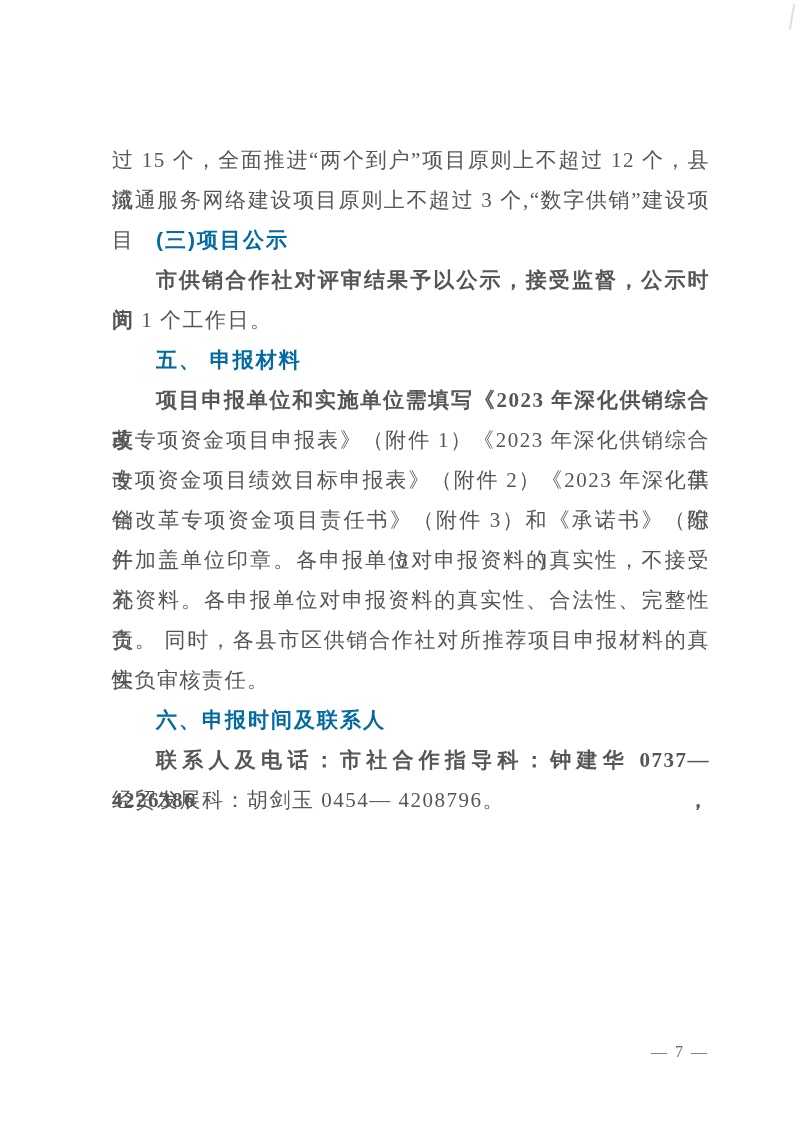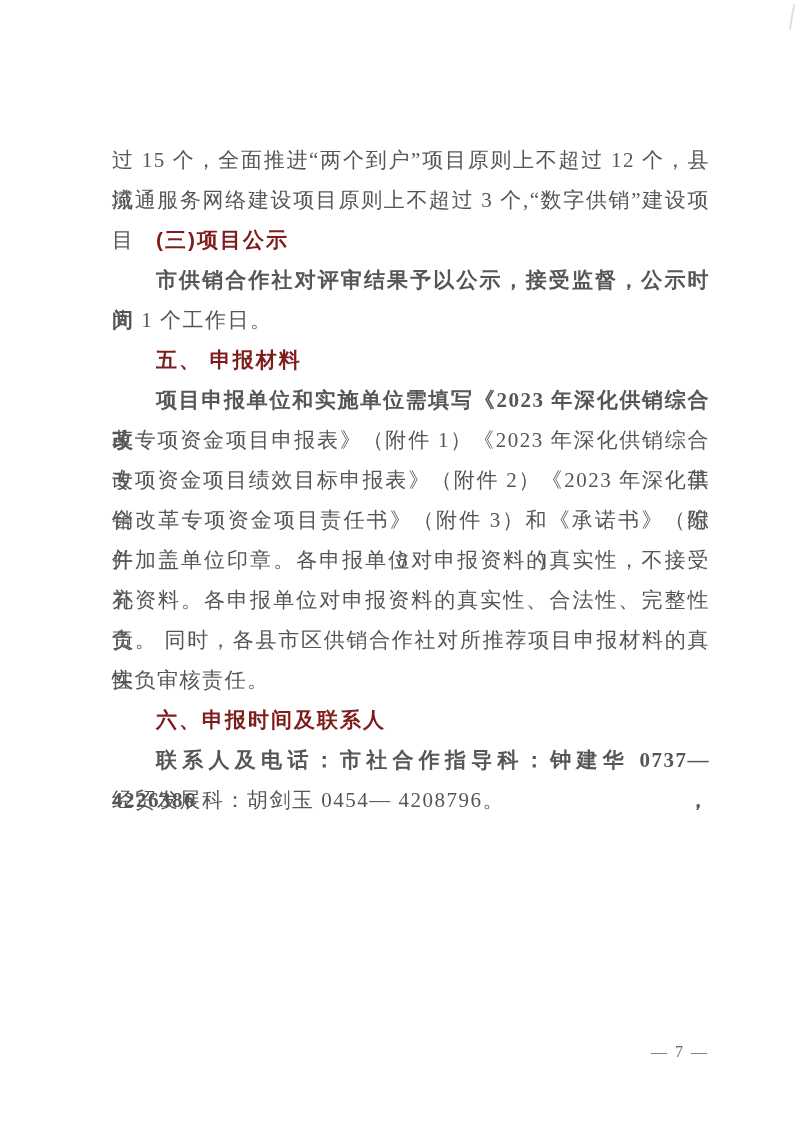--- a/index.html
+++ b/index.html
@@ -35,21 +35,21 @@
     white-space: normal;
     text-align: justify;
     text-align-last: justify;
   }
   .ln.ind {
     text-indent: 44px;
     font-weight: bold;
   }
   .ln.hd {
     font-weight: bold;
-    color: #7f1d1d;
+    color: #0369a1;
     text-indent: 44px;
     letter-spacing: 2px;
     font-family: "Liberation Sans", "DejaVu Sans", sans-serif;
     font-size: 21px;
   }
   .page-number {
     position: absolute;
     left: 640px;
     top: 1040px;
     width: 80px;

